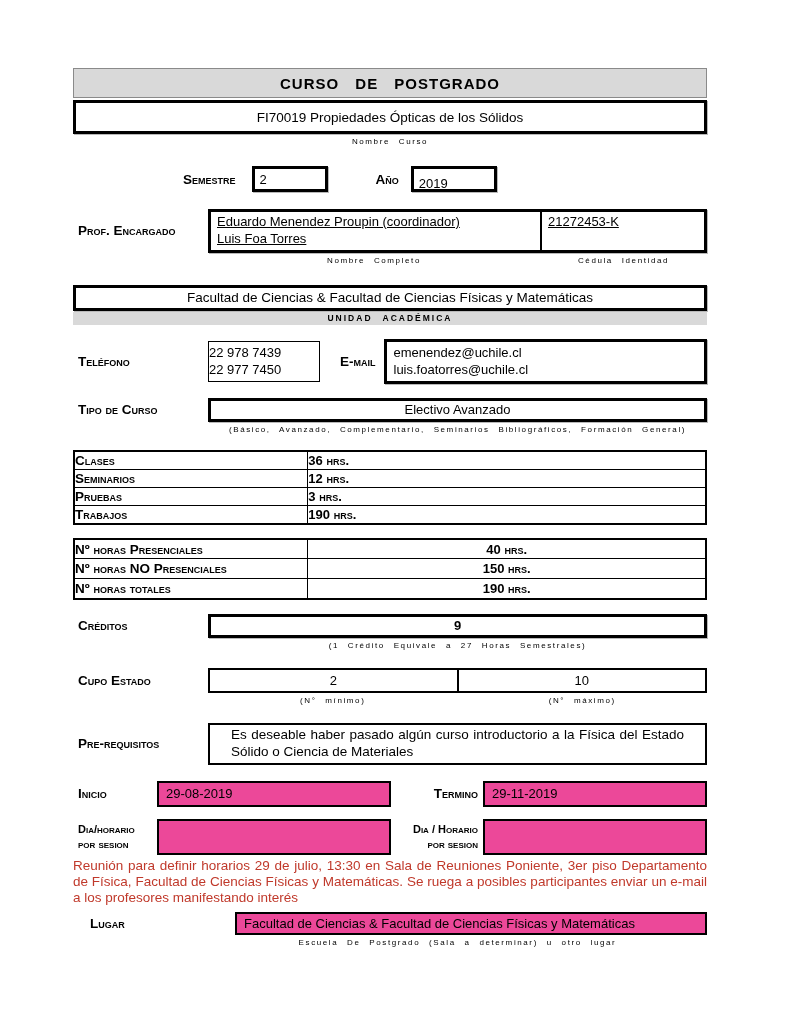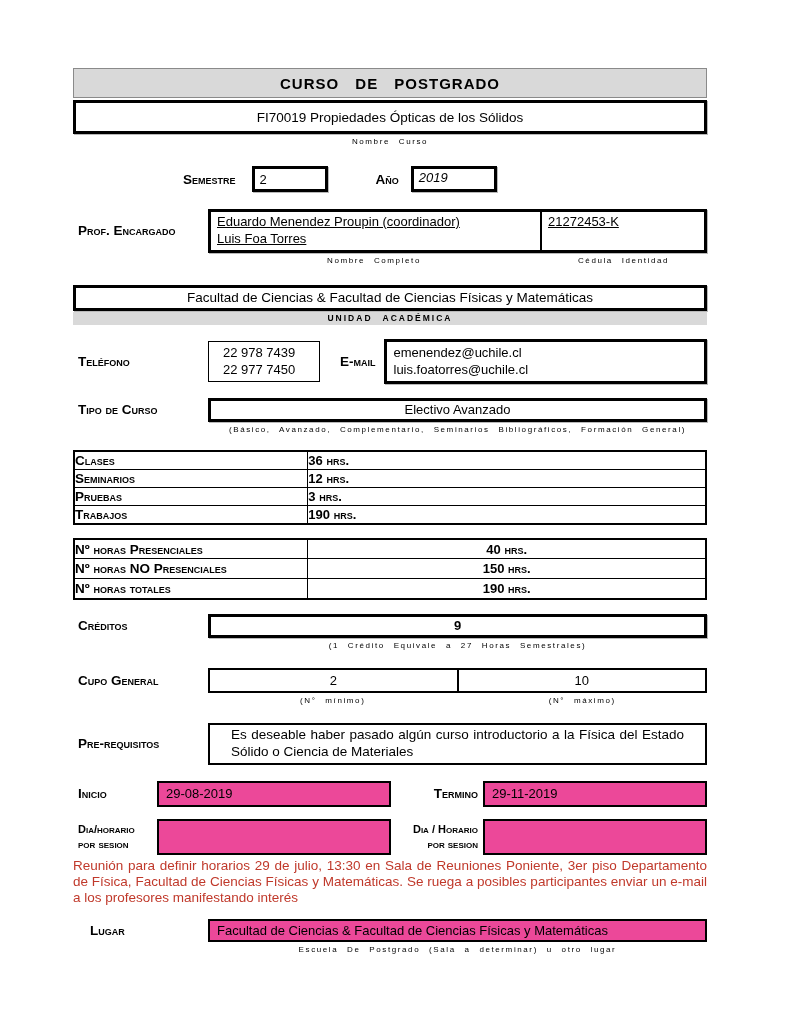--- a/index.html
+++ b/index.html
@@ -34,21 +34,21 @@
   .title-box {
     margin-top: 2px; height: 34px;
     display: flex; align-items: center; justify-content: center;
     font-size: 13.5px;
   }
 
   
   .sem-row { margin-top: 20px; padding-left: 110px; height: 26px; }
   .sem-box { width: 76px; height: 26px; margin-left: 16px; padding: 3px 5px; }
   .yr-lbl { margin-left: 48px; }
-  .yr-box { width: 86px; height: 26px; margin-left: 12px; padding: 1px 5px; font-style: italic; }
+  .yr-box { width: 86px; height: 26px; margin-left: 12px; padding: 7px 5px; }
 
   
   .prof-row { margin-top: 17px; }
   .prof-boxes { flex: 1; display: flex; border: 3px solid #000; box-shadow: 1px 1px 0 #b9b9b9; text-decoration: underline; }
   .prof-name { flex: 1; border-right: 2px solid #000; padding: 2px 6px; font-size: 13px; line-height: 1.3; }
   .prof-id { width: 162px; flex: 0 0 162px; padding: 2px 6px; font-size: 13px; }
   .prof-captions { display: flex; margin-left: 135px; }
   .prof-captions .c1 { flex: 1; }
   .prof-captions .c2 { width: 167px; flex: 0 0 167px; }
 
@@ -58,21 +58,21 @@
     display: flex; align-items: center; justify-content: center; font-size: 13.5px;
   }
   .unidad-strip {
     height: 13px; background: #d9d9d9; margin-top: 1px;
     display: flex; align-items: center; justify-content: center;
     font-weight: bold; font-size: 8.5px; letter-spacing: 2px; word-spacing: 6px;
   }
 
   
   .tel-row { margin-top: 14px; align-items: center; }
-  .tel-box { width: 112px; padding: 2px 14px; font-size: 13px; line-height: 1.35; }
+  .tel-box { width: 112px; padding: 2px 0; font-size: 13px; line-height: 1.35; }
   .email-lbl { margin: 0 8px 0 20px; white-space: nowrap; }
   .email-box { flex: 1; padding: 2px 7px; font-size: 13px; line-height: 1.35; }
 
   
   .tipo-row { margin-top: 14px; }
   .tipo-box { flex: 1; height: 24px; display: flex; align-items: center; justify-content: center; }
   .sub-caption { margin-left: 135px; }
 
   
   table { width: 100%; border-collapse: collapse; border: 2px solid #000; }
@@ -117,21 +117,21 @@
   .dia-box.b1 { width: 234px; flex: 0 0 234px; }
   .dia-box.b2 { width: 224px; flex: 0 0 224px; }
 
   
   .red-note {
     margin-top: 3px; color: #c0392b; font-size: 13.5px;
     text-align: justify; line-height: 1.2;
   }
 
   
-  .lugar-row { margin-top: 13px; }
+  .lugar-row { margin-top: 6px; gap: 27px; }
   .lugar-lbl { width: 135px; flex: 0 0 135px; padding-left: 17px; }
   .lugar-box { flex: 1; height: 23px; padding: 2px 7px; display: flex; align-items: center; }
 </style>
 </head>
 <body>
 
 <div class="page">
 <div class="content">
 
   <div class="header-bar">
@@ -239,21 +239,21 @@
 
   <div class="row cred-row">
     <div class="labelcol lbl">Créditos</div>
     <div class="cred-box box-thick val">
       <span>9</span>
     </div>
   </div>
   <div class="caption sub-caption">(1 Crédito Equivale a 27 Horas Semestrales)</div>
 
   <div class="row cupo-row">
-    <div class="labelcol lbl">Cupo General</div>
+    <div class="labelcol lbl">Cupo Estado</div>
     <div class="cupo-boxes">
       <div class="cupo-min val">
         <span>2</span>
       </div>
       <div class="cupo-max val">
         <span>10</span>
       </div>
     </div>
   </div>
   <div class="cupo-captions">

